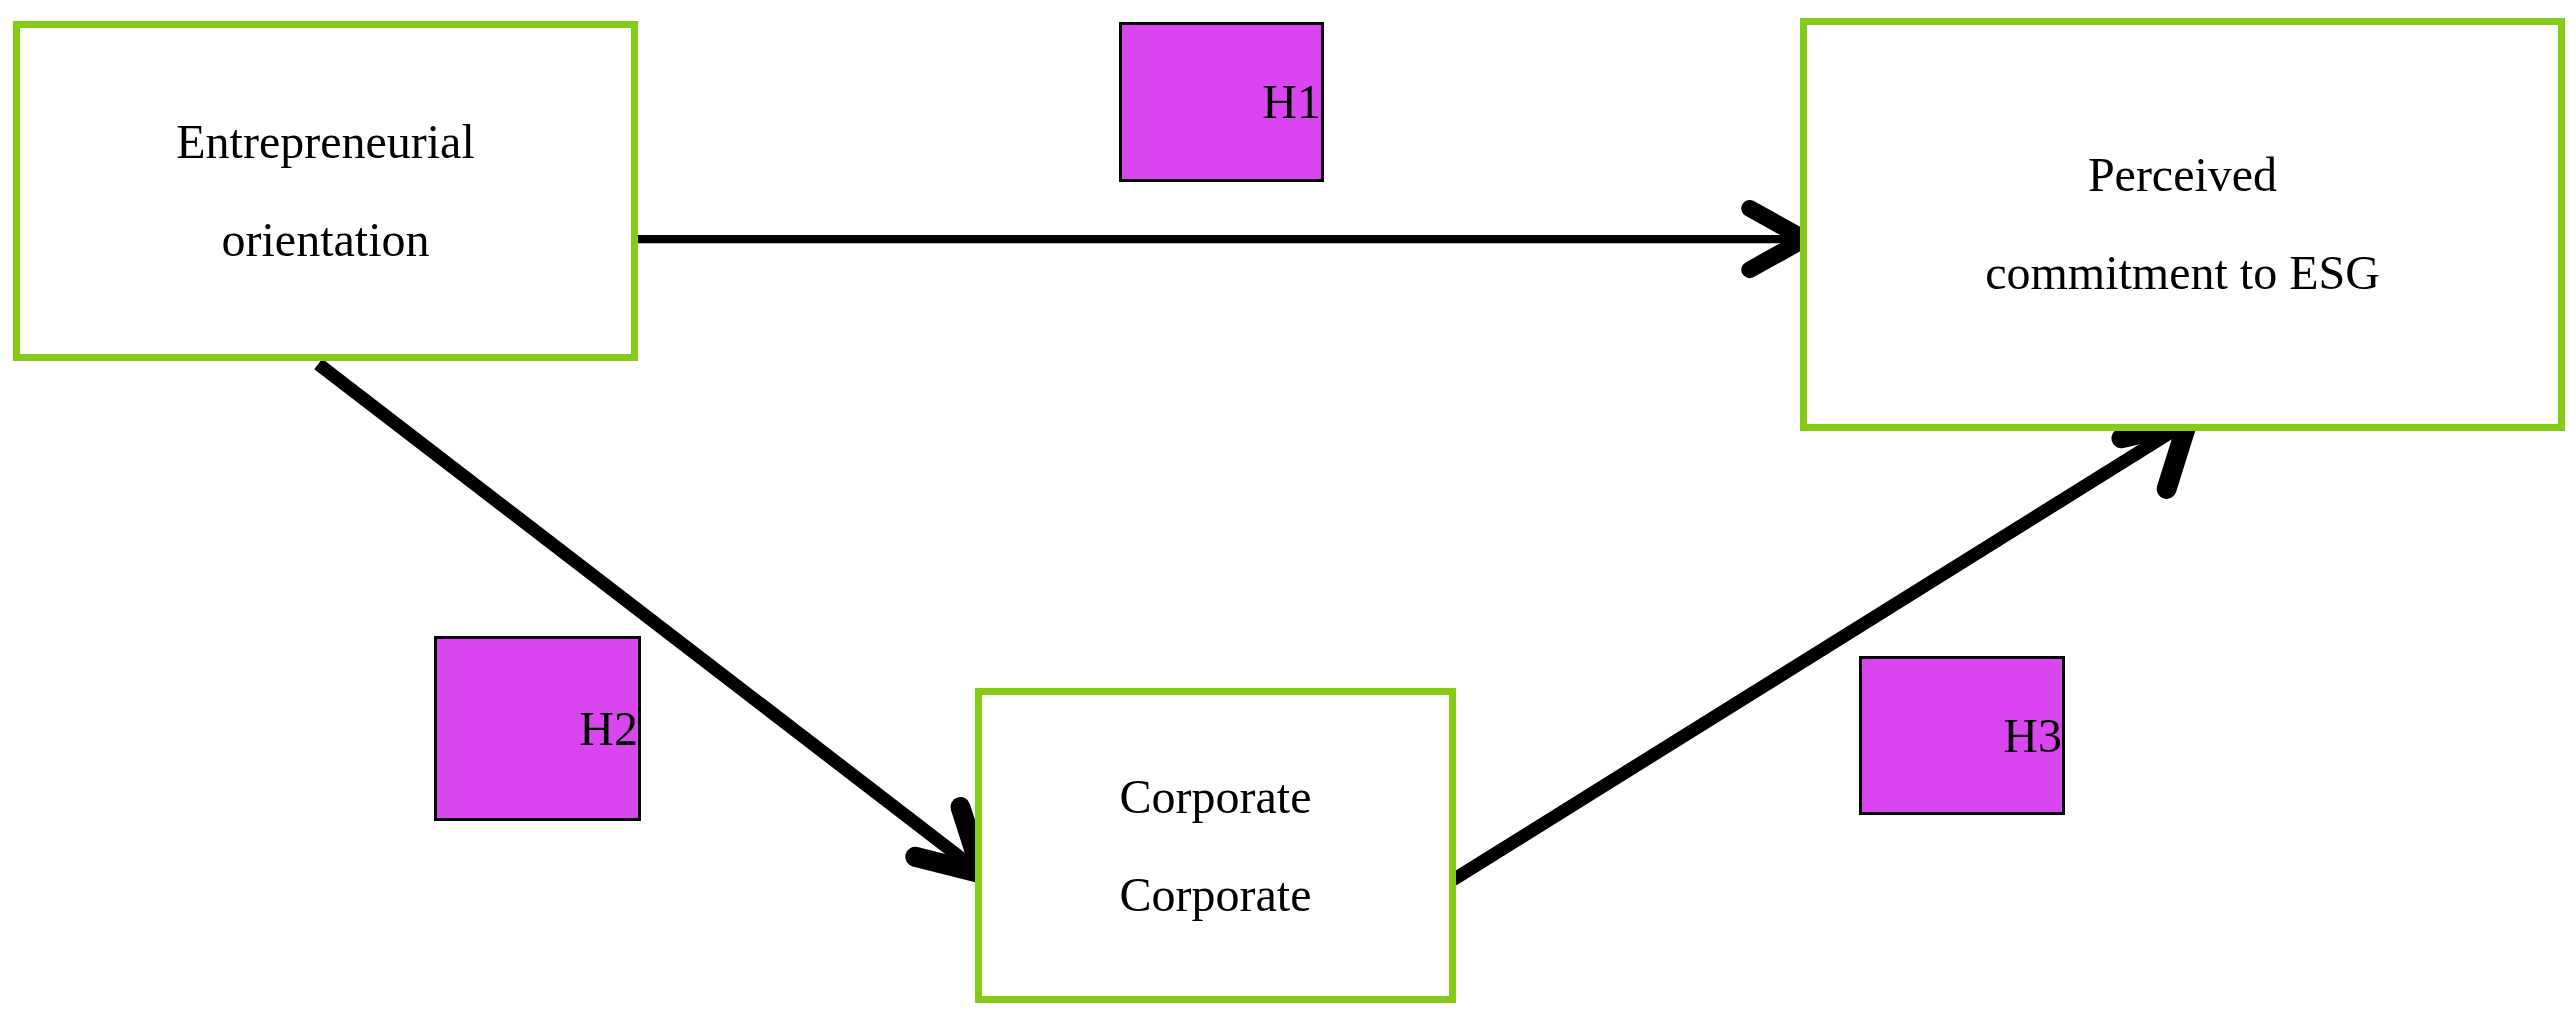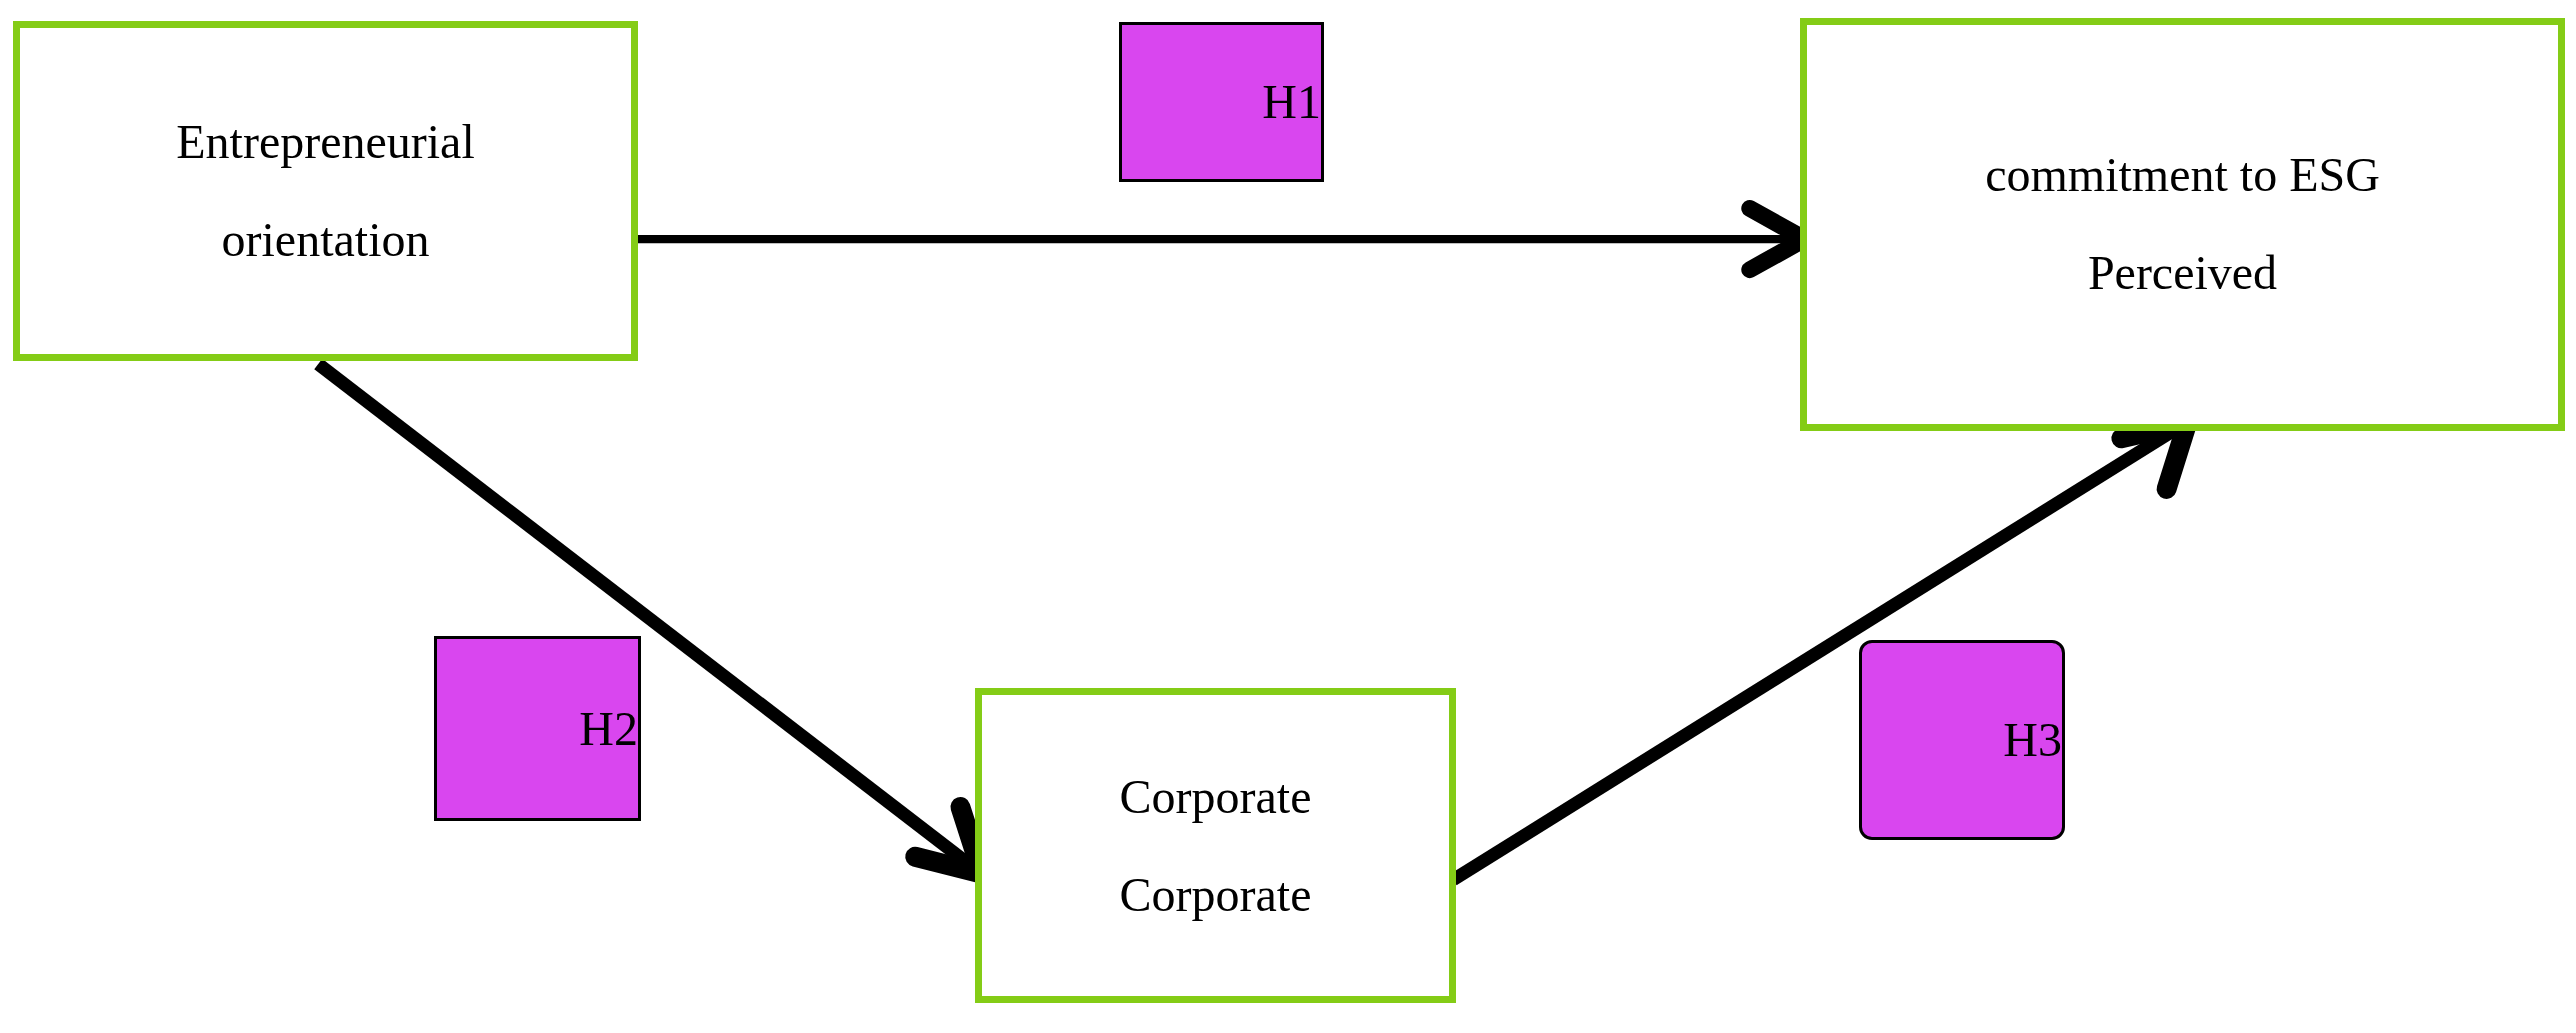--- a/index.html
+++ b/index.html
@@ -57,21 +57,21 @@
     height: 1033px;
     z-index: 2;
   }
   
   #node-eo      { left: 13px;   top: 21px;   width: 625px;  height: 340px; }
   #node-esg     { left: 1800px; top: 17.6px;   width: 765px;  height: 413px; }
   #node-ca      { left: 975px; top: 688px;  width: 481px;  height: 315px; }
   
   #hyp-h1 { left: 1119px; top: 21.5px;  width: 205px; height: 160px; }
   #hyp-h2 { left: 434px;  top: 636px; width: 207px; height: 185px; }
-  #hyp-h3 { left: 1859px; top: 640px; width: 206px; height: 200px; border-radius: 13px; }
+  #hyp-h3 { left: 1859px; top: 656px; width: 206px; height: 159px; }
 </style>
 </head>
 <body>
 
 <div id="canvas">
 
   <svg id="edge-layer" viewBox="0 0 3361 1348" width="2576" height="1033" xmlns="http://www.w3.org/2000/svg">
 
     <g>
       <line x1="830" y1="312" x2="2352" y2="312" stroke="#000000" stroke-width="11" stroke-linecap="butt"></line>
@@ -88,22 +88,22 @@
       <path d="M 2768 572 L 2854 552 L 2827 638" fill="none" stroke="#000000" stroke-width="26" stroke-linecap="round" stroke-linejoin="miter"></path>
     </g>
   </svg>
 
   <div class="node-box" id="node-eo">
     <span class="line">Entrepreneurial</span>
     <span class="line">orientation</span>
   </div>
 
   <div class="node-box" id="node-esg">
+    <span class="line">Perceived</span>
     <span class="line">commitment to ESG</span>
-    <span class="line">Perceived</span>
   </div>
 
   <div class="node-box" id="node-ca">
     <span class="line">Corporate</span>
     <span class="line">Corporate</span>
   </div>
 
   <div class="hyp-box" id="hyp-h1">
     <span>H1</span>
   </div>

